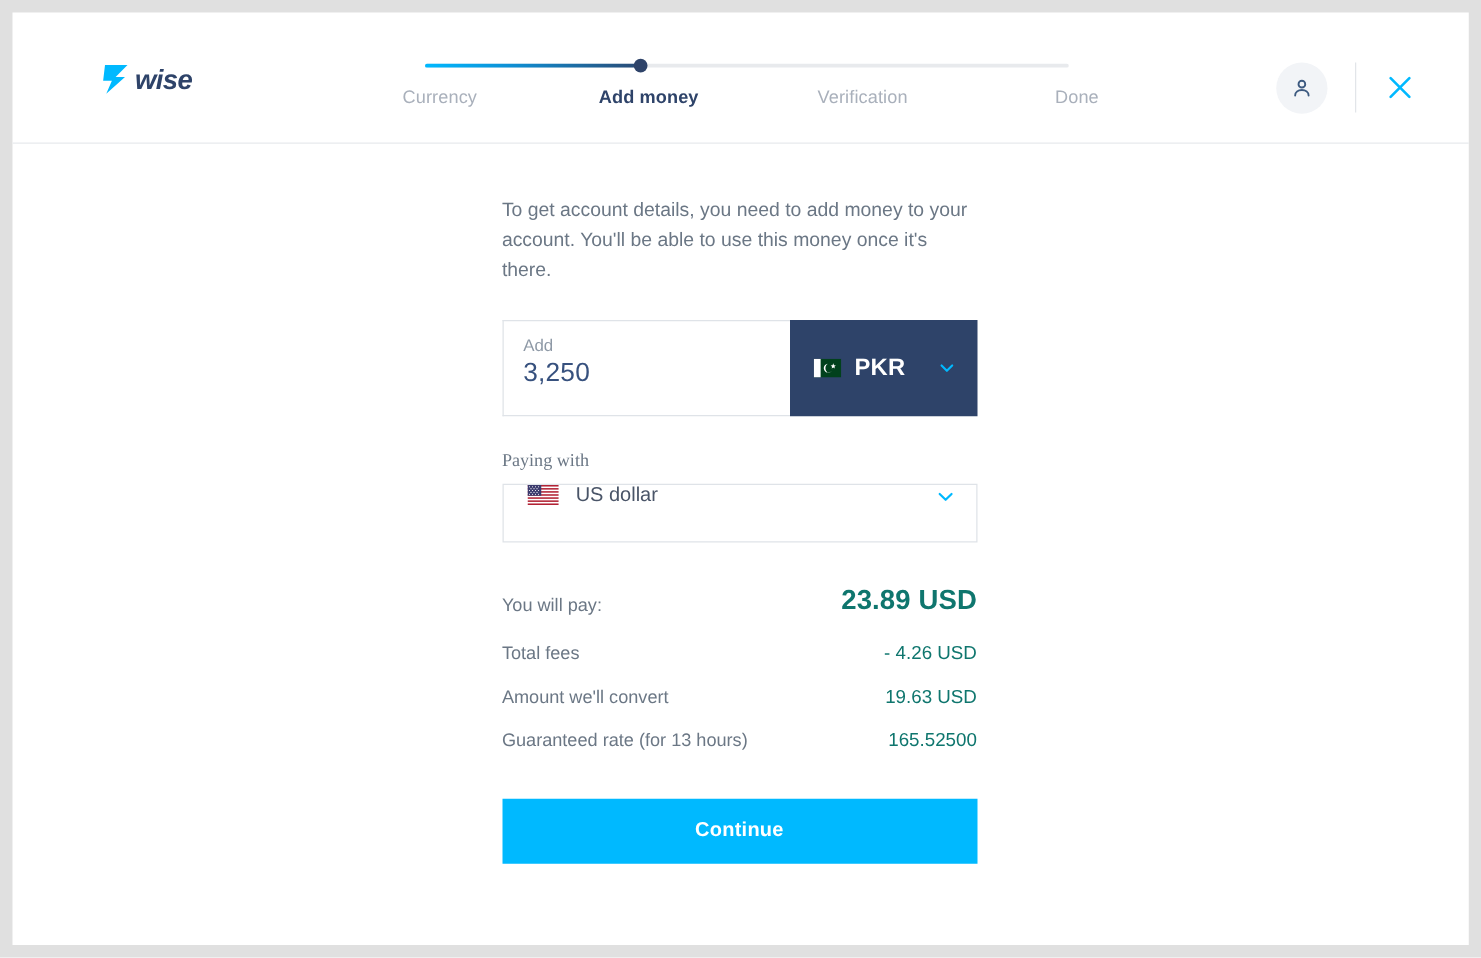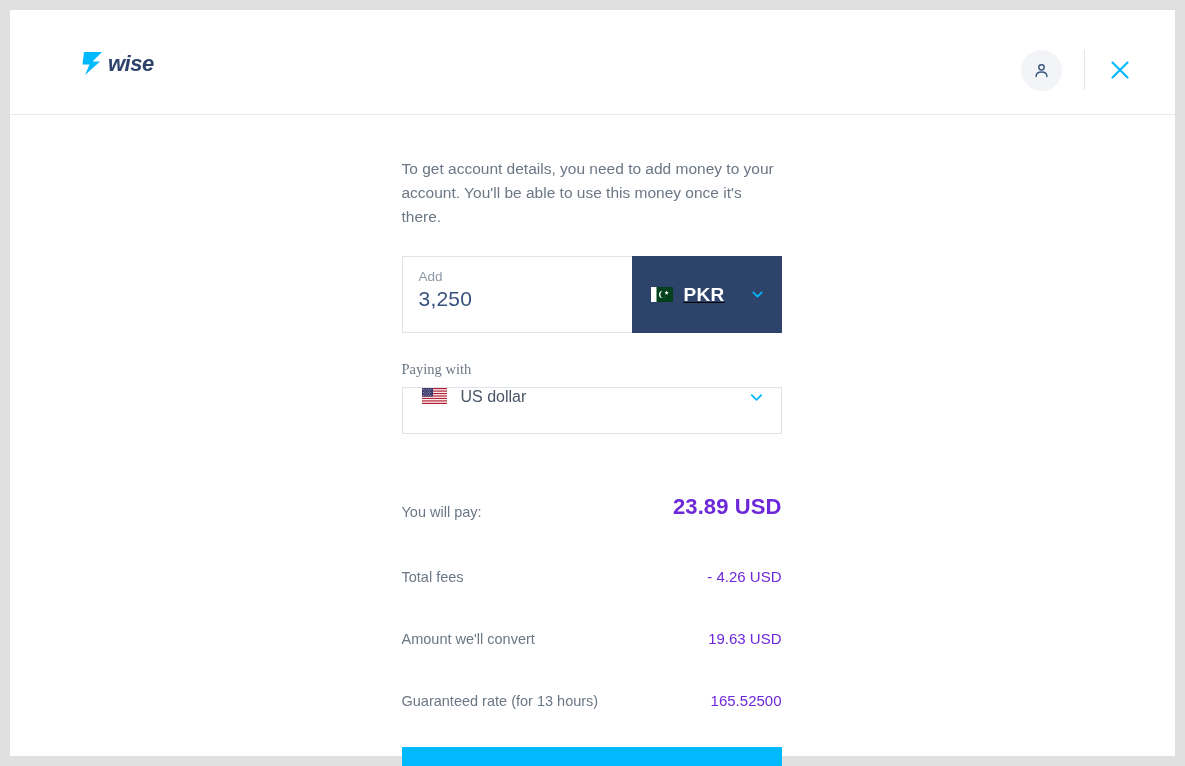--- a/index.html
+++ b/index.html
@@ -184,21 +184,20 @@
     letter-spacing: 0.2px;
   }
   .currency-select {
     width: 150px;
     background: #2e4369;
     display: flex;
     align-items: center;
     padding: 0 16px 0 19px;
     box-sizing: border-box;
     cursor: pointer;
-    text-decoration: underline;
   }
   .flag {
     width: 22px;
     height: 15px;
     flex: none;
     display: block;
   }
   .currency-code {
     color: #ffffff;
     font-size: 19px;
@@ -241,22 +240,21 @@
     justify-content: space-between;
     margin-bottom: 18px;
   }
   .summary-row.primary { margin-bottom: 21px; }
   .summary-key {
     font-size: 14.5px;
     color: #6b7785;
   }
   .summary-val {
     font-size: 15px;
-    color: #6d28d9;
-    margin-top: 27px;
+    color: #0f766e;
   }
   .summary-row.primary .summary-val {
     font-size: 22px;
     font-weight: bold;
     letter-spacing: 0.1px;
   }
 
   
   .continue-btn {
     display: block;
@@ -280,20 +278,32 @@
 
   <div class="header">
 
     <div class="logo">
       <svg width="100" height="30" viewBox="0 0 100 30" xmlns="http://www.w3.org/2000/svg" aria-hidden="true">
         <path d="M4 4 L22 4 L12.5 13.5 L20 13.5 L5 27 L9.5 16.5 L2.5 16.5 Z" fill="#00b9ff"></path>
         <text x="28" y="23" font-family="Liberation Sans, sans-serif" font-size="22" font-weight="bold" font-style="italic" fill="#2e4369" letter-spacing="-0.5">wise</text>
       </svg>
     </div>
 
+    <div class="steps">
+      <div class="progress-track">
+        <div class="progress-fill"></div>
+        <div class="progress-dot"></div>
+      </div>
+      <div class="step-labels">
+        <span class="step-label step-0">Currency</span>
+        <span class="step-label step-1 active">Add money</span>
+        <span class="step-label step-2">Verification</span>
+        <span class="step-label step-3">Done</span>
+      </div>
+    </div>
 
     <div class="header-right">
       <div class="avatar">
         <svg width="19" height="19" viewBox="0 0 24 24" fill="none" stroke="#3d5a80" stroke-width="1.9" stroke-linecap="round" aria-hidden="true">
           <circle cx="12" cy="8" r="3.4"></circle>
           <path d="M5.2 19.5c0-3.5 3-5.6 6.8-5.6s6.8 2.1 6.8 5.6"></path>
         </svg>
       </div>
       <div class="header-divider"></div>
       <div class="close-btn">

